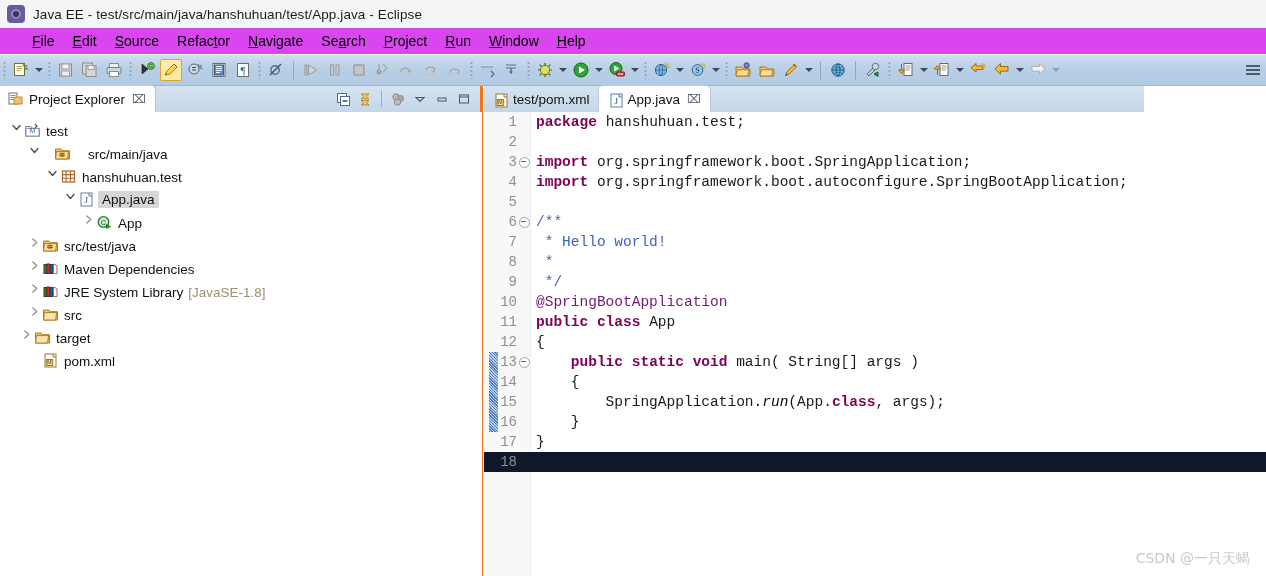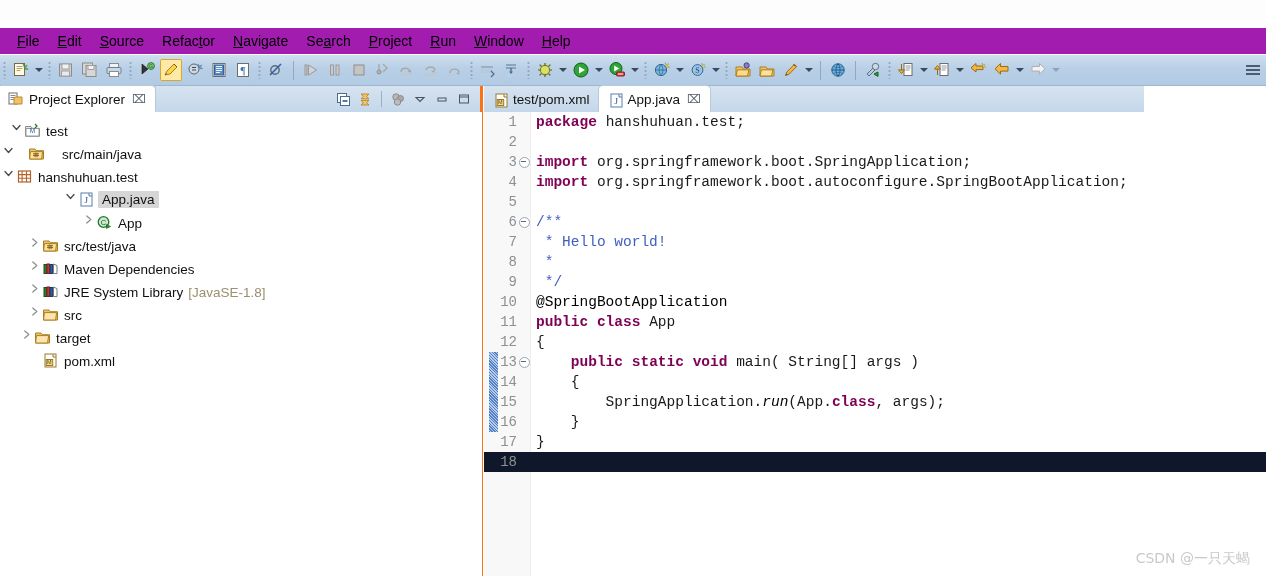--- a/index.html
+++ b/index.html
@@ -47,23 +47,23 @@
     font-size: 13.5px;
     color: #1b1b1b;
     letter-spacing: 0.1px;
     white-space: nowrap;
   }
 
   
   .menubar {
     position: absolute; left: 0; top: 28px;
     width: 1266px; height: 26px;
-    background: #a21caf;
+    background: #d946ef;
     display: flex; align-items: center;
-    padding-left: 8px;
+    padding-left: 23px;
     box-sizing: border-box;
   }
   .menu-item {
     font-size: 14px;
     color: #000000;
     padding: 2px 9px;
     white-space: nowrap;
     cursor: default;
   }
   .menu-item u { text-decoration: underline; }
@@ -303,38 +303,44 @@
     content:"";
     position:absolute; left:1px; top:3px;
     width:5px; height:1px; background:#5b6876;
   }
   .code { flex: 1 1 auto; padding-left: 5px; }
 
   
   .kw   { color: #7f0055; font-weight: bold; }
   .plain{ color: #1a1a1a; }
   .jdoc { color: #3f5fbf; }
-  .anno { color: #000000; margin-top: 8px; }
+  .anno { color: #701a75; margin-top: 8px; }
   .ital { font-style: italic; }
 
   
   .watermark {
     position: absolute;
     right: 16px; bottom: 8px;
     font-size: 14px;
     color: #c9c9c9;
     white-space: nowrap;
     font-family: "DejaVu Sans", sans-serif;
   }
 </style>
 </head>
 <body>
 
 <div id="app">
 
+  <div class="titlebar">
+    <div class="title-icon">
+      <div class="gear"></div>
+    </div>
+    <div class="title-text">Java EE - test/src/main/java/hanshuhuan/test/App.java - Eclipse</div>
+  </div>
 
   <div class="menubar" id="menubar">
       <div class="menu-item"><u>F</u>ile</div>
       <div class="menu-item"><u>E</u>dit</div>
       <div class="menu-item"><u>S</u>ource</div>
       <div class="menu-item">Refac<u>t</u>or</div>
       <div class="menu-item"><u>N</u>avigate</div>
       <div class="menu-item">Se<u>a</u>rch</div>
       <div class="menu-item"><u>P</u>roject</div>
       <div class="menu-item"><u>R</u>un</div>
@@ -684,35 +690,35 @@
               </svg>
             </span>
             <span class="ticon"><svg width="17" height="17" viewBox="0 0 17 17">
                 <path d="M1.5 4.5h5.5l1.4 1.8H15.5v8H1.5z" fill="#e8e8e8" stroke="#8a8a8a"></path>
                 <path d="M2 6.5h13v7.5H2z" fill="#fff" stroke="#9a9a9a"></path>
                 <text x="8.5" y="11" font-size="6.5" text-anchor="middle" fill="#2a5a96" font-family="sans-serif">M</text>
                 <path d="M11 2l2 2-2 2" fill="none" stroke="#2a7a2a" stroke-width="1.2"></path>
               </svg></span>
             <span class="tlabel">test</span>
           </div>
-          <div class="trow" style=" gap: 12px;">
+          <div class="trow" style="padding-left: 26px; gap: 12px;">
             <span class="twist">
               <svg width="11" height="11" viewBox="0 0 11 11">
                 <path d="M2 3.5L5.5 7.5 9 3.5" fill="none" stroke="#4a4a4a" stroke-width="1.3" stroke-linecap="round" stroke-linejoin="round"></path>
               </svg>
             </span>
             <span class="ticon"><svg width="17" height="17" viewBox="0 0 17 17">
                 <path d="M1.5 4h5.5l1.3 1.7H15.5v8.3H1.5z" fill="#f0c36a" stroke="#a9801f"></path>
                 <path d="M2.4 6.6h12.2L13.6 14H1.6z" fill="#ffdf9c" stroke="#a9801f"></path>
                 <path d="M5 8.8h6M5 10.6h6" stroke="#7a5a12" stroke-width=".9"></path>
                 <path d="M7.2 7.6v4.6M9 7.6v4.6" stroke="#7a5a12" stroke-width=".9"></path>
               </svg></span>
             <span class="tlabel">src/main/java</span>
           </div>
-          <div class="trow" style="">
+          <div class="trow" style="padding-left: 44px;">
             <span class="twist">
               <svg width="11" height="11" viewBox="0 0 11 11">
                 <path d="M2 3.5L5.5 7.5 9 3.5" fill="none" stroke="#4a4a4a" stroke-width="1.3" stroke-linecap="round" stroke-linejoin="round"></path>
               </svg>
             </span>
             <span class="ticon"><svg width="17" height="17" viewBox="0 0 17 17">
                 <rect x="2.5" y="3" width="12" height="11" fill="#fff" stroke="#b3622a" stroke-width="1.2"></rect>
                 <path d="M2.5 6.6h12M2.5 10.2h12M6.1 3v11M10.5 3v11" stroke="#b3622a" stroke-width="1.1"></path>
               </svg></span>
             <span class="tlabel">hanshuhuan.test</span>

